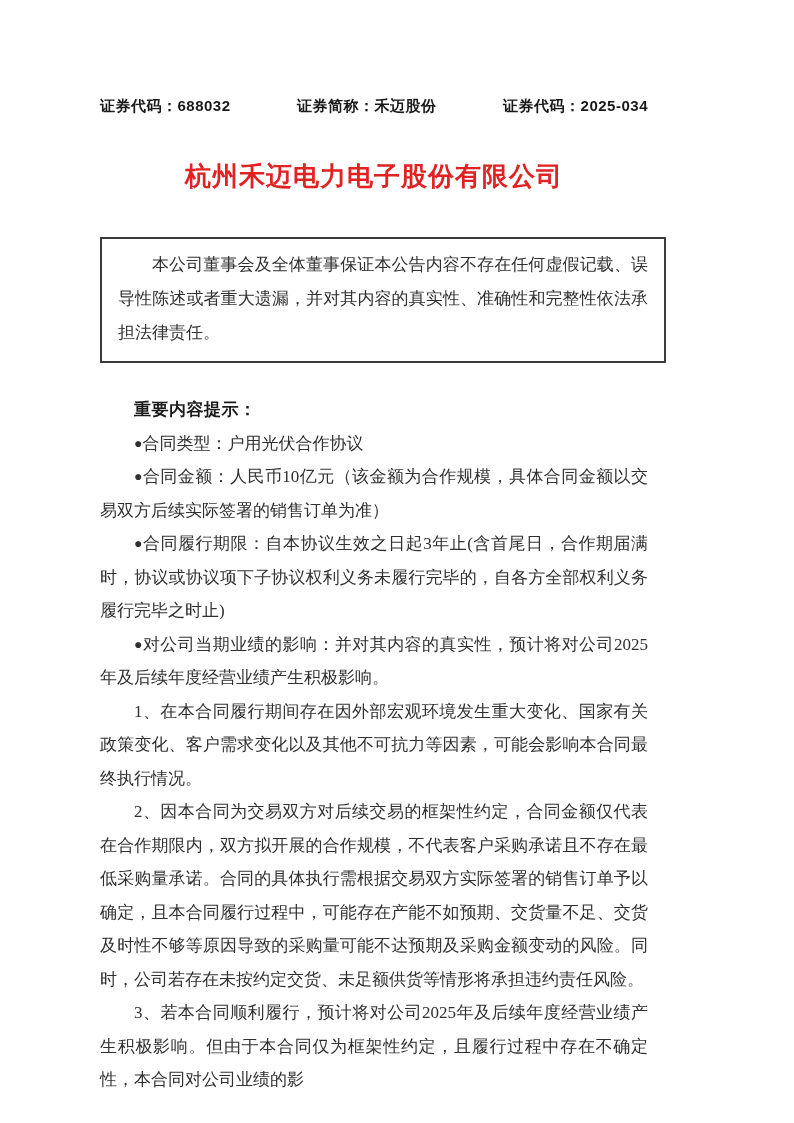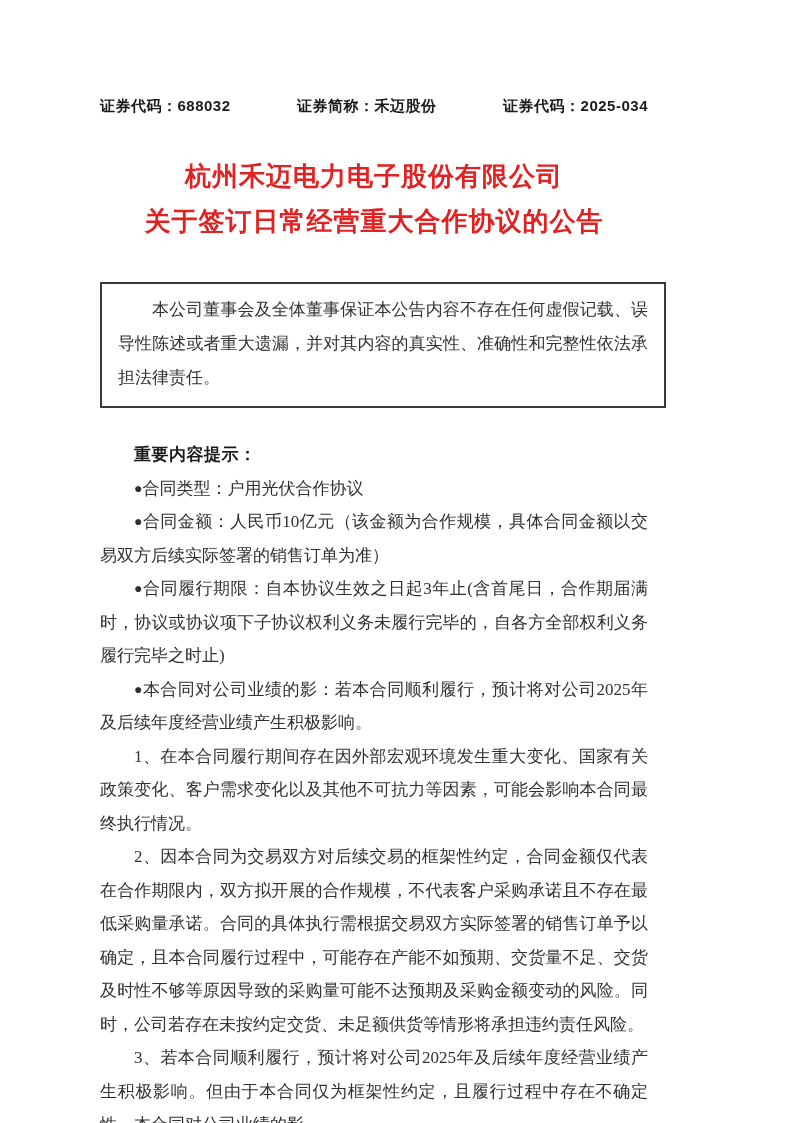--- a/index.html
+++ b/index.html
@@ -75,39 +75,38 @@
 <div class="page">
 
   <div class="doc-header">
     <span><span>证券代码：</span><span>688032</span></span>
     <span><span>证券简称：</span><span>禾迈股份</span></span>
     <span><span>证券代码：</span><span>2025-034</span></span>
   </div>
 
   <div class="doc-title">
     <div>杭州禾迈电力电子股份有限公司</div>
-    <div>关于签订日常经营重大合作协议的公告</div>
   </div>
 
   <div class="disclaimer-box">
     <span>本公司董事会及全体董事保证本公告内容不存在任何虚假记载、误导性陈述或者重大遗漏，并对其内容的真实性、准确性和完整性依法承担法律责任。</span>
   </div>
 
   <div class="doc-body">
 
     <div class="para section-heading">重要内容提示：</div>
 
     <div class="para"><span class="bullet-icon">●</span><span>合同类型：户用光伏合作协议</span></div>
 
     <div class="para"><span class="bullet-icon">●</span><span>合同金额：人民币10亿元（该金额为合作规模，具体合同金额以交易双方后续实际签署的销售订单为准）</span></div>
 
 
     <div class="para"><span class="bullet-icon">●</span><span>合同履行期限：自本协议生效之日起3年止(含首尾日，合作期届满时，协议或协议项下子协议权利义务未履行完毕的，自各方全部权利义务履行完毕之时止)</span></div>
 
-    <div class="para"><span class="bullet-icon">●</span><span>本合同对公司业绩的影：若本合同顺利履行，预计将对公司2025年及后续年度经营业绩产生积极影响。</span></div>
+    <div class="para"><span class="bullet-icon">●</span><span>对公司当期业绩的影响：并对其内容的真实性，预计将对公司2025年及后续年度经营业绩产生积极影响。</span></div>
 
 
     <div class="para">1、在本合同履行期间存在因外部宏观环境发生重大变化、国家有关政策变化、客户需求变化以及其他不可抗力等因素，可能会影响本合同最终执行情况。</div>
 
     <div class="para">2、因本合同为交易双方对后续交易的框架性约定，合同金额仅代表在合作期限内，双方拟开展的合作规模，不代表客户采购承诺且不存在最低采购量承诺。合同的具体执行需根据交易双方实际签署的销售订单予以确定，且本合同履行过程中，可能存在产能不如预期、交货量不足、交货及时性不够等原因导致的采购量可能不达预期及采购金额变动的风险。同时，公司若存在未按约定交货、未足额供货等情形将承担违约责任风险。</div>
 
     <div class="para">3、若本合同顺利履行，预计将对公司2025年及后续年度经营业绩产生积极影响。但由于本合同仅为框架性约定，且履行过程中存在不确定性，本合同对公司业绩的影</div>
 
   </div>
 

